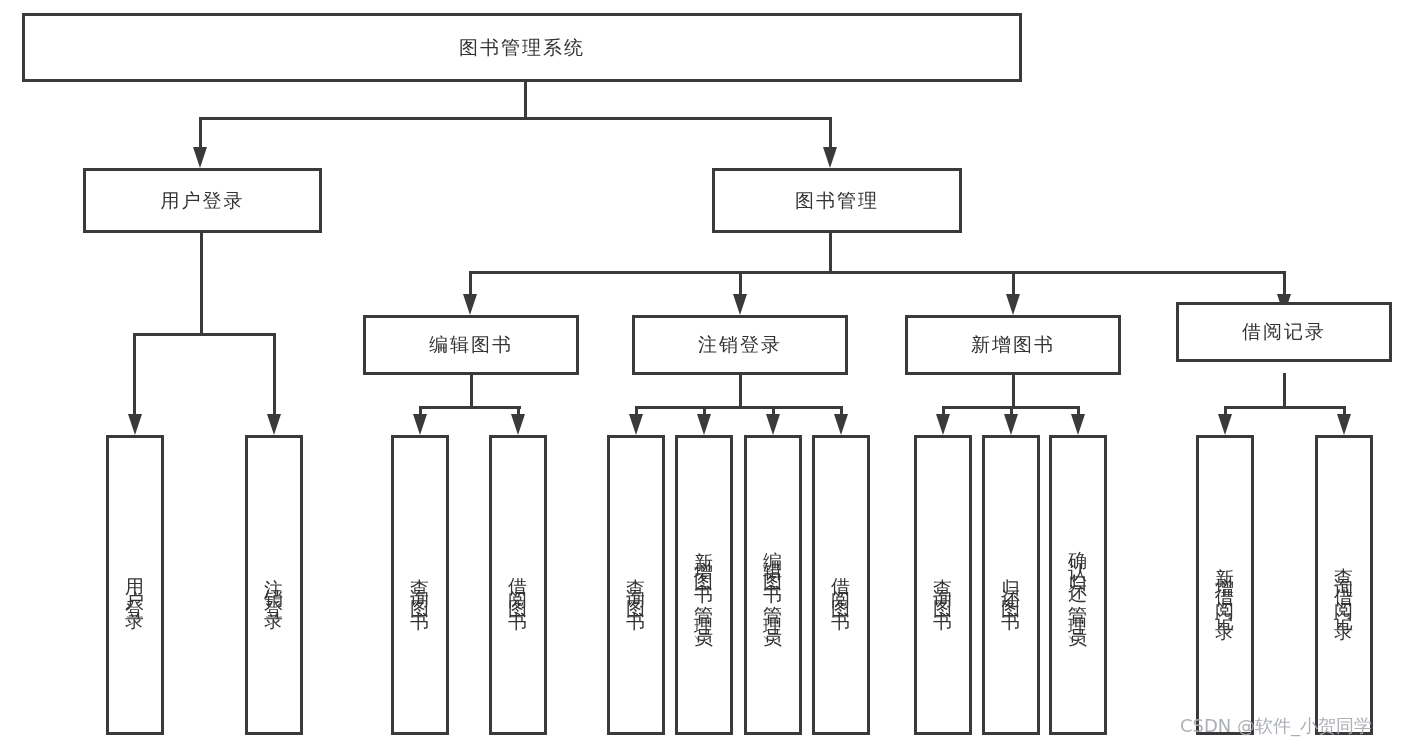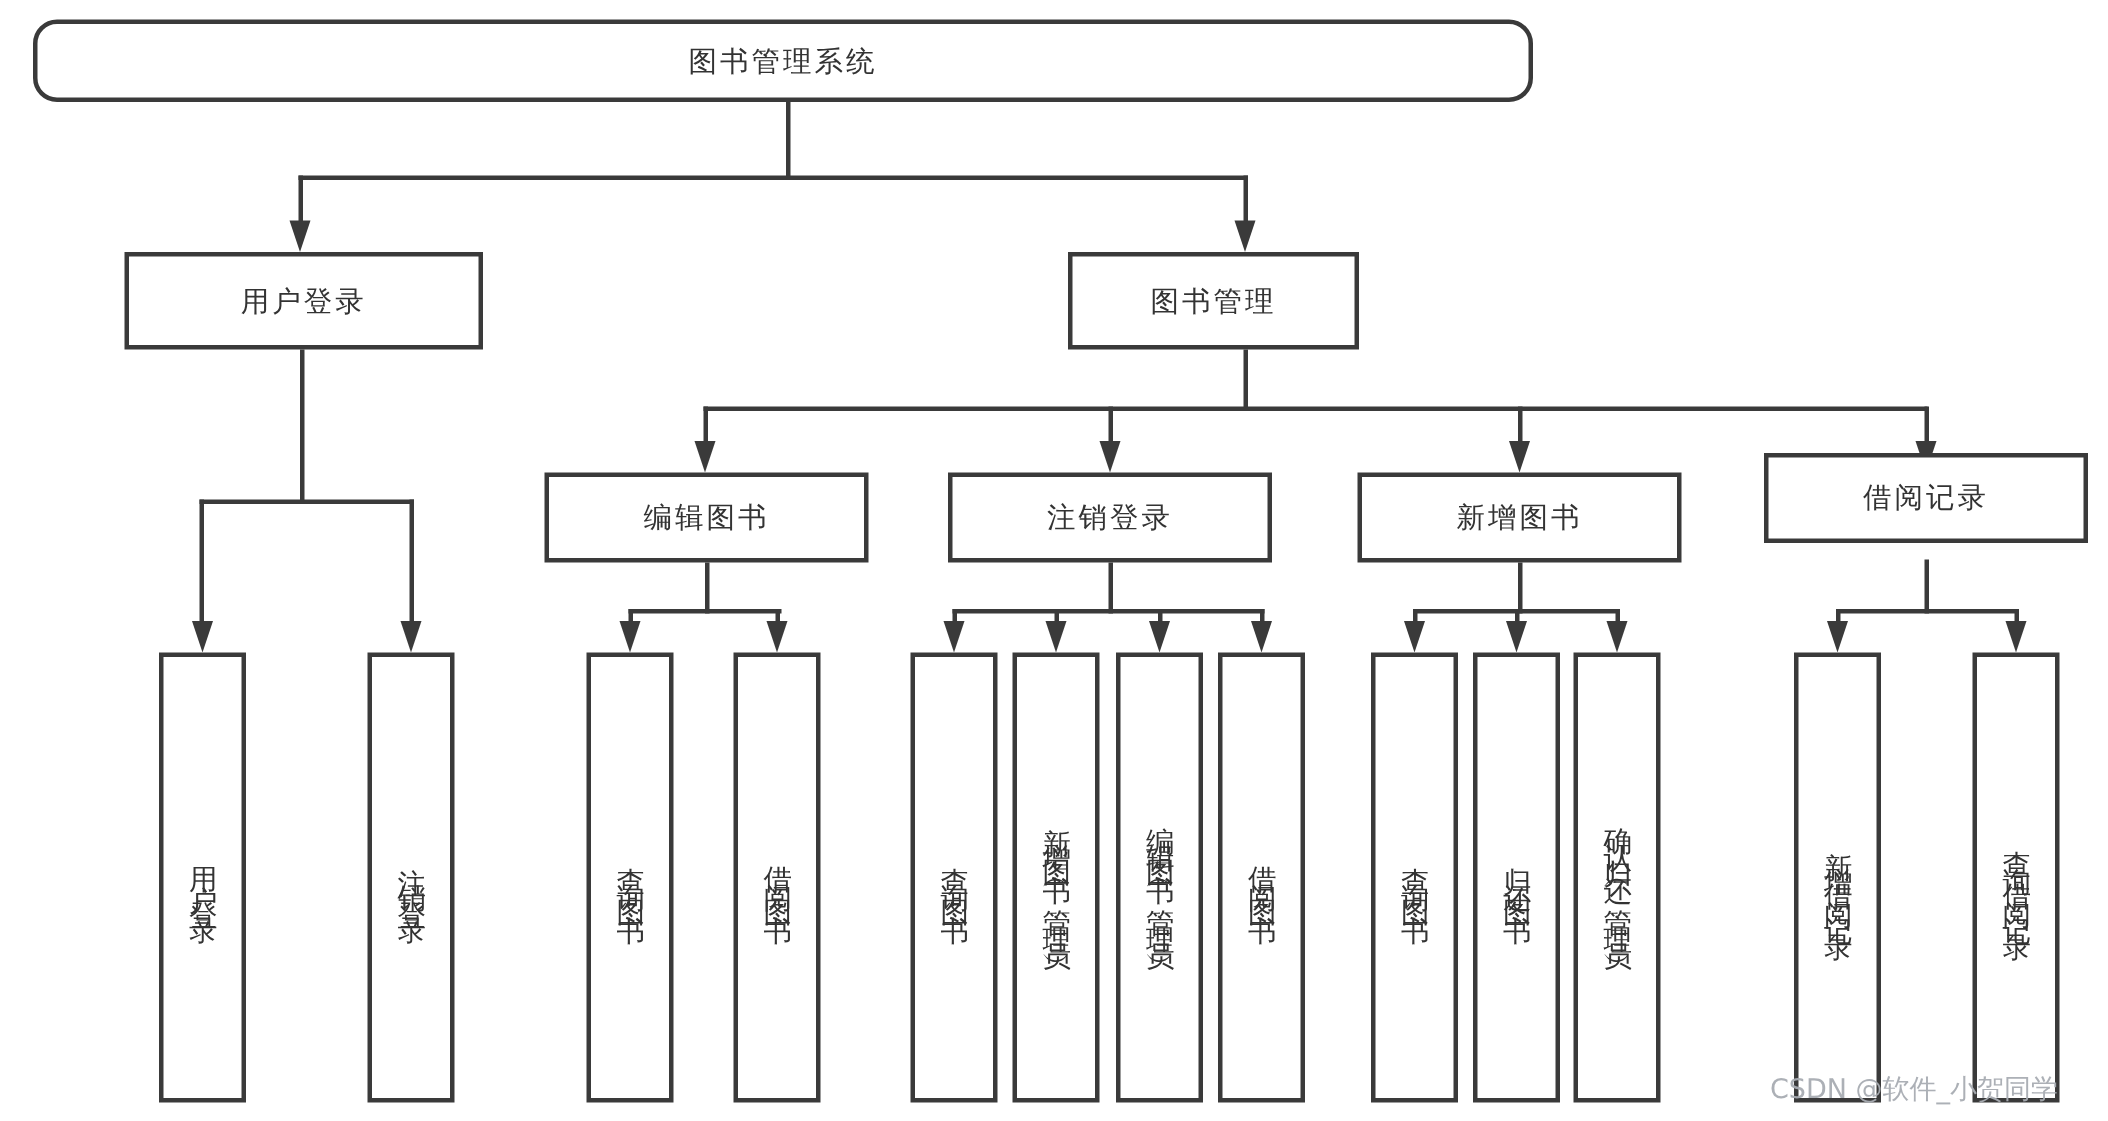--- a/index.html
+++ b/index.html
@@ -57,35 +57,35 @@
     color: rgba(168, 172, 178, 0.95);
     white-space: nowrap;
     z-index: 5;
   }
 </style>
 </head>
 <body>
 
 <div class="canvas">
 
-  <div class="node" style="left:22px; top:13px; width:1000px; height:55px;border-radius:16px;">
+  <div class="node" style="left:22px; top:13px; width:1000px; height:69px;">
     <span>图书管理系统</span>
   </div>
 
   <div class="vl" style="left:524px; top:66px; height:53px;"></div>
   <div class="hl" style="left:199px; top:117px; width:633px;"></div>
   <div class="vl" style="left:199px; top:117px; height:31px;"></div>
   <div class="arrow" style="left:193px; top:147px;"></div>
   <div class="vl" style="left:829px; top:117px; height:31px;"></div>
   <div class="arrow" style="left:823px; top:147px;"></div>
 
   <div class="node" style="left:83px; top:168px; width:239px; height:65px;">
     <span>用户登录</span>
   </div>
-  <div class="node" style="left:712px; top:168px; width:194px; height:65px;">
+  <div class="node" style="left:712px; top:168px; width:250px; height:65px;">
     <span>图书管理</span>
   </div>
 
   <div class="vl" style="left:200px; top:231px; height:105px;"></div>
   <div class="hl" style="left:133px; top:333px; width:143px;"></div>
   <div class="vl" style="left:133px; top:333px; height:81px;"></div>
   <div class="arrow" style="left:128px; top:414px;"></div>
   <div class="vl" style="left:273px; top:333px; height:81px;"></div>
   <div class="arrow" style="left:267px; top:414px;"></div>
 

